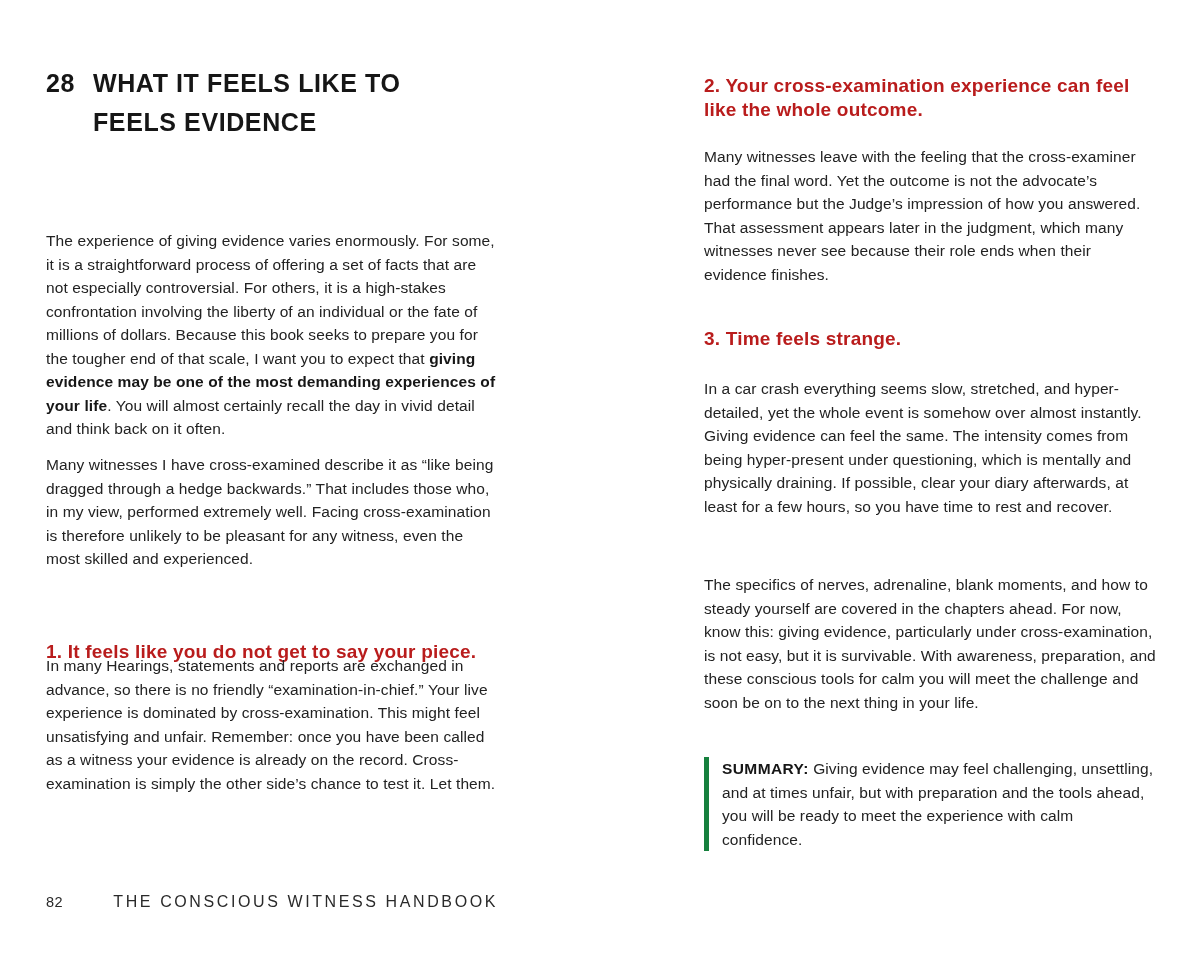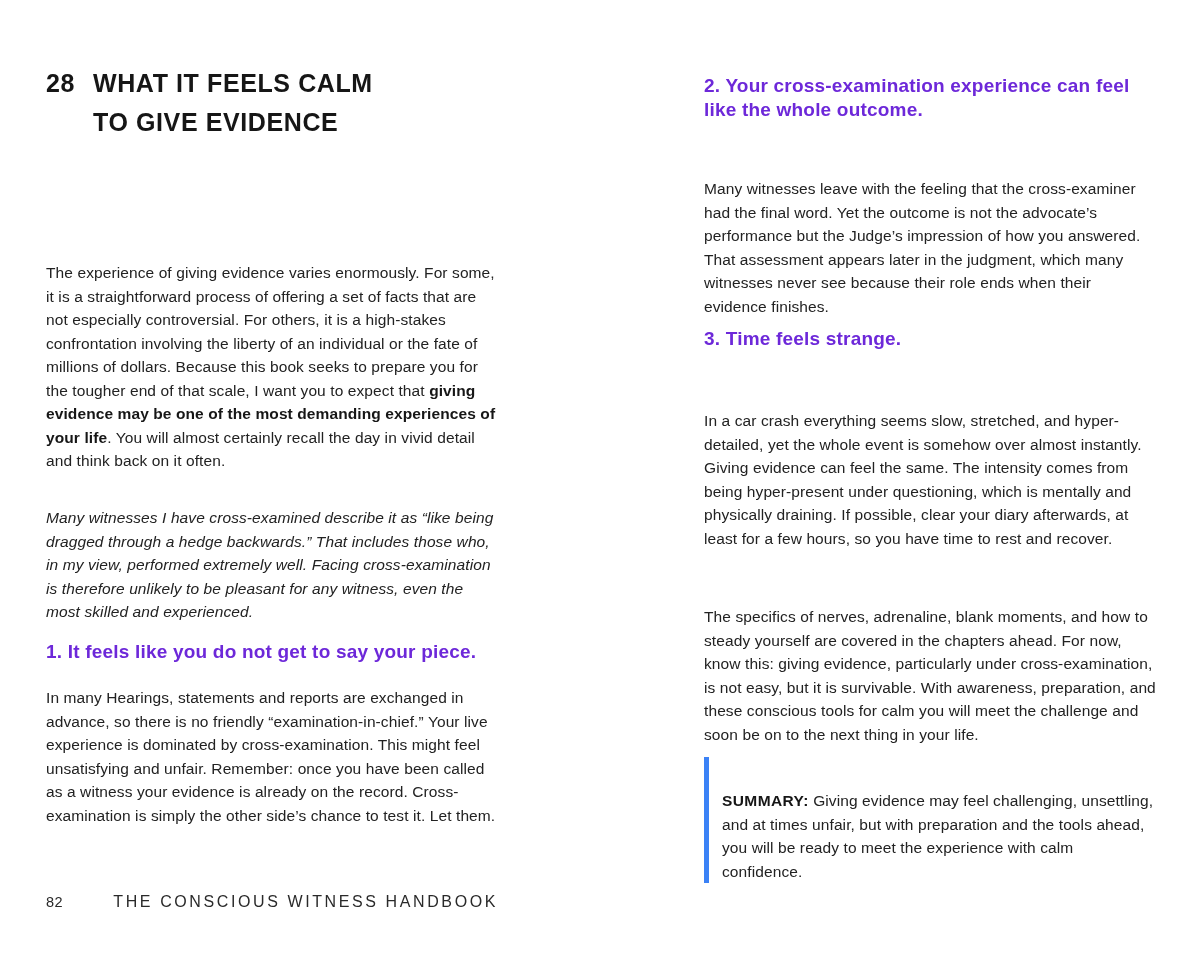--- a/index.html
+++ b/index.html
@@ -29,49 +29,48 @@
   }
   .chapter-number { flex: 0 0 47px; }
   .chapter-title  { max-width: 315px; }
 
   
   .para {
     font-size: 15.5px;
     line-height: 23.5px;
     color: #222222;
     letter-spacing: 0.1px;
-    margin-top: 32px;
   }
   .para b { color: #161616; }
 
   
   .sub-heading {
     font-weight: bold;
     font-size: 19px;
     line-height: 24px;
-    color: #6d28d9;
+    color: #b91c1c;
     letter-spacing: 0.2px;
   }
 
   .p1 { top: 229px; }
-  .p2 { top: 474px; font-style: italic; }
+  .p2 { top: 453px; }
   .p3 { top: 573px; }
   .h1-left { top: 640px; }
   .p4 { top: 654px; }
 
   .h2-right { top: 74px; }
   .p5 { top: 145px; }
   .h3-right { top: 327px; }
   .p6 { top: 377px; }
   .p7 { top: 573px; }
 
   
   .summary {
     top: 757px;
-    border-left: 5px solid #3b82f6;
+    border-left: 5px solid #15803d;
     padding-left: 13px;
   }
   .summary .para b { letter-spacing: 0.4px; }
 
   
   .footer {
     top: 893px;
     display: flex;
     justify-content: space-between;
     align-items: center;
@@ -91,21 +90,21 @@
 </style>
 </head>
 <body>
 
 <div class="spread">
 
   <div class="page page-left">
 
     <div class="block chapter-heading">
       <span class="chapter-number">28</span>
-      <span class="chapter-title">WHAT IT FEELS CALM TO GIVE EVIDENCE</span>
+      <span class="chapter-title">WHAT IT FEELS LIKE TO FEELS EVIDENCE</span>
     </div>
 
     <p class="block para p1"><span>The experience of giving evidence varies enormously. For some, it is a straightforward process of offering a set of facts that are not especially controversial. For others, it is a high-stakes confrontation involving the liberty of an individual or the fate of millions of dollars. Because this book seeks to prepare you for the tougher end of that scale, I want you to expect that </span><b>giving evidence may be one of the most demanding experiences of your life</b><span>. You will almost certainly recall the day in vivid detail and think back on it often.</span></p>
 
     <p class="block para p2">Many witnesses I have cross-examined describe it as “like being dragged through a hedge backwards.” That includes those who, in my view, performed extremely well. Facing cross-examination is therefore unlikely to be pleasant for any witness, even the most skilled and experienced.</p>
 
 
     <h2 class="block sub-heading h1-left">1. It feels like you do not get to say your piece.</h2>
 
     <p class="block para p4">In many Hearings, statements and reports are exchanged in advance, so there is no friendly “examination-in-chief.” Your live experience is dominated by cross-examination. This might feel unsatisfying and unfair. Remember: once you have been called as a witness your evidence is already on the record. Cross-examination is simply the other side’s chance to test it. Let them.</p>

